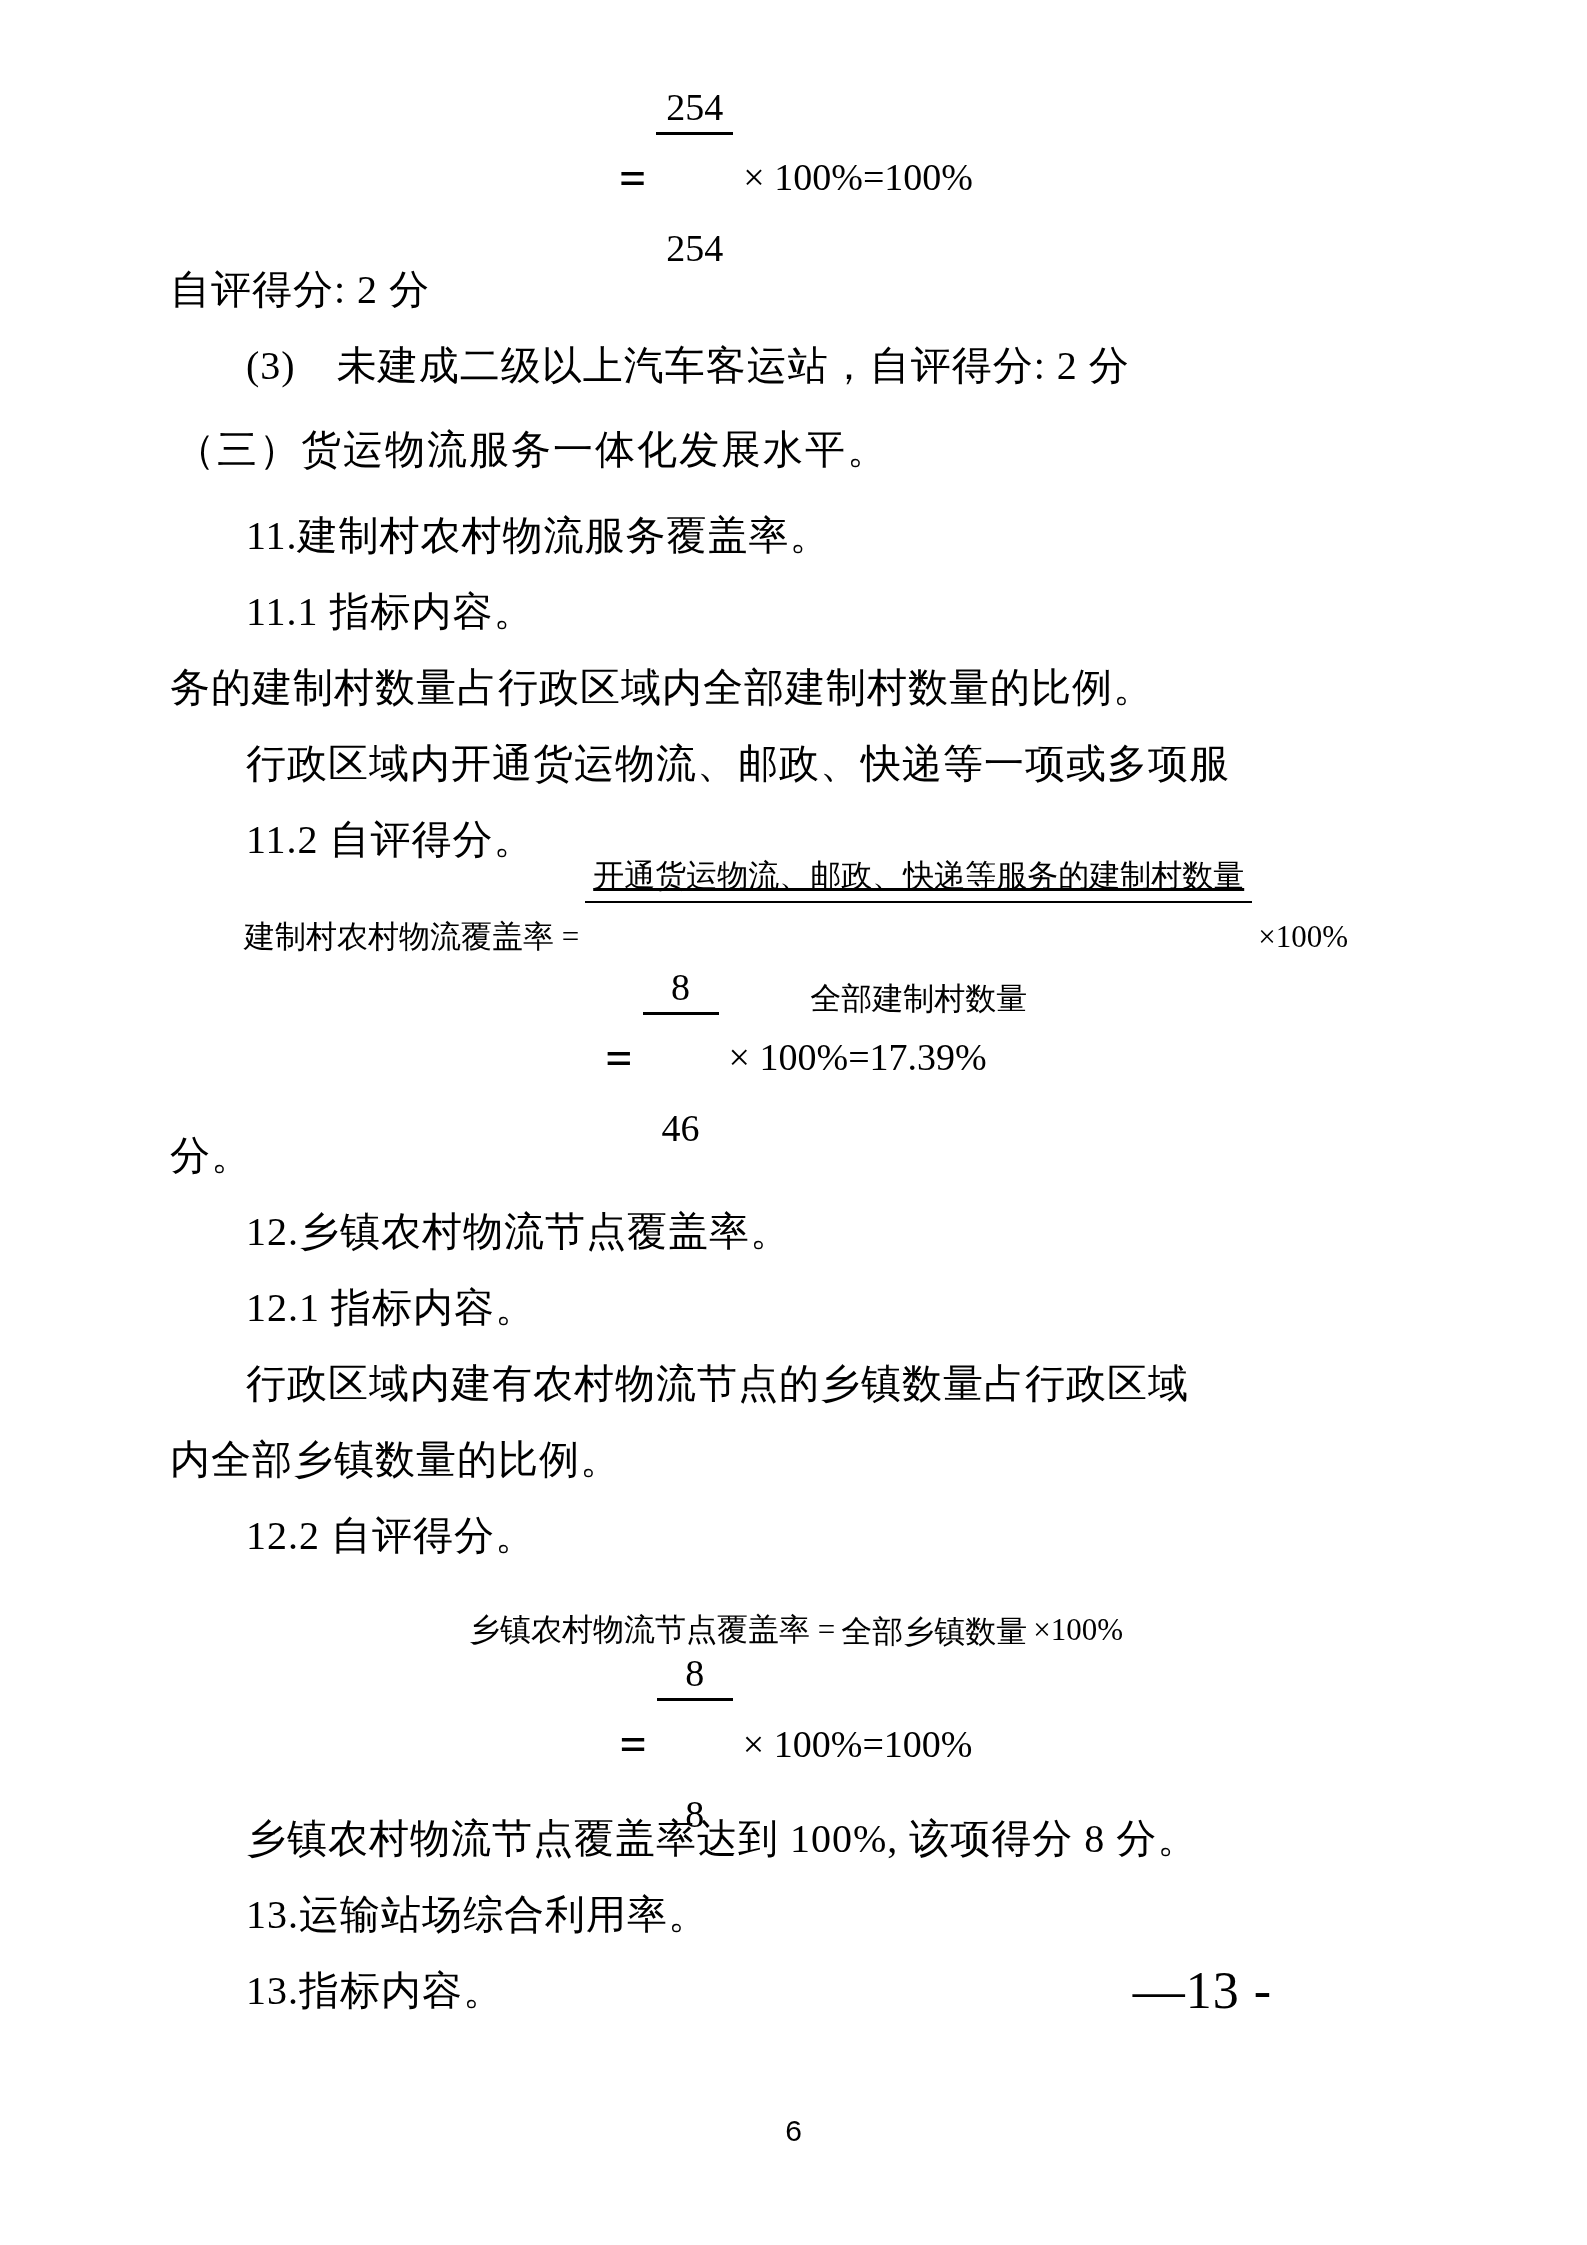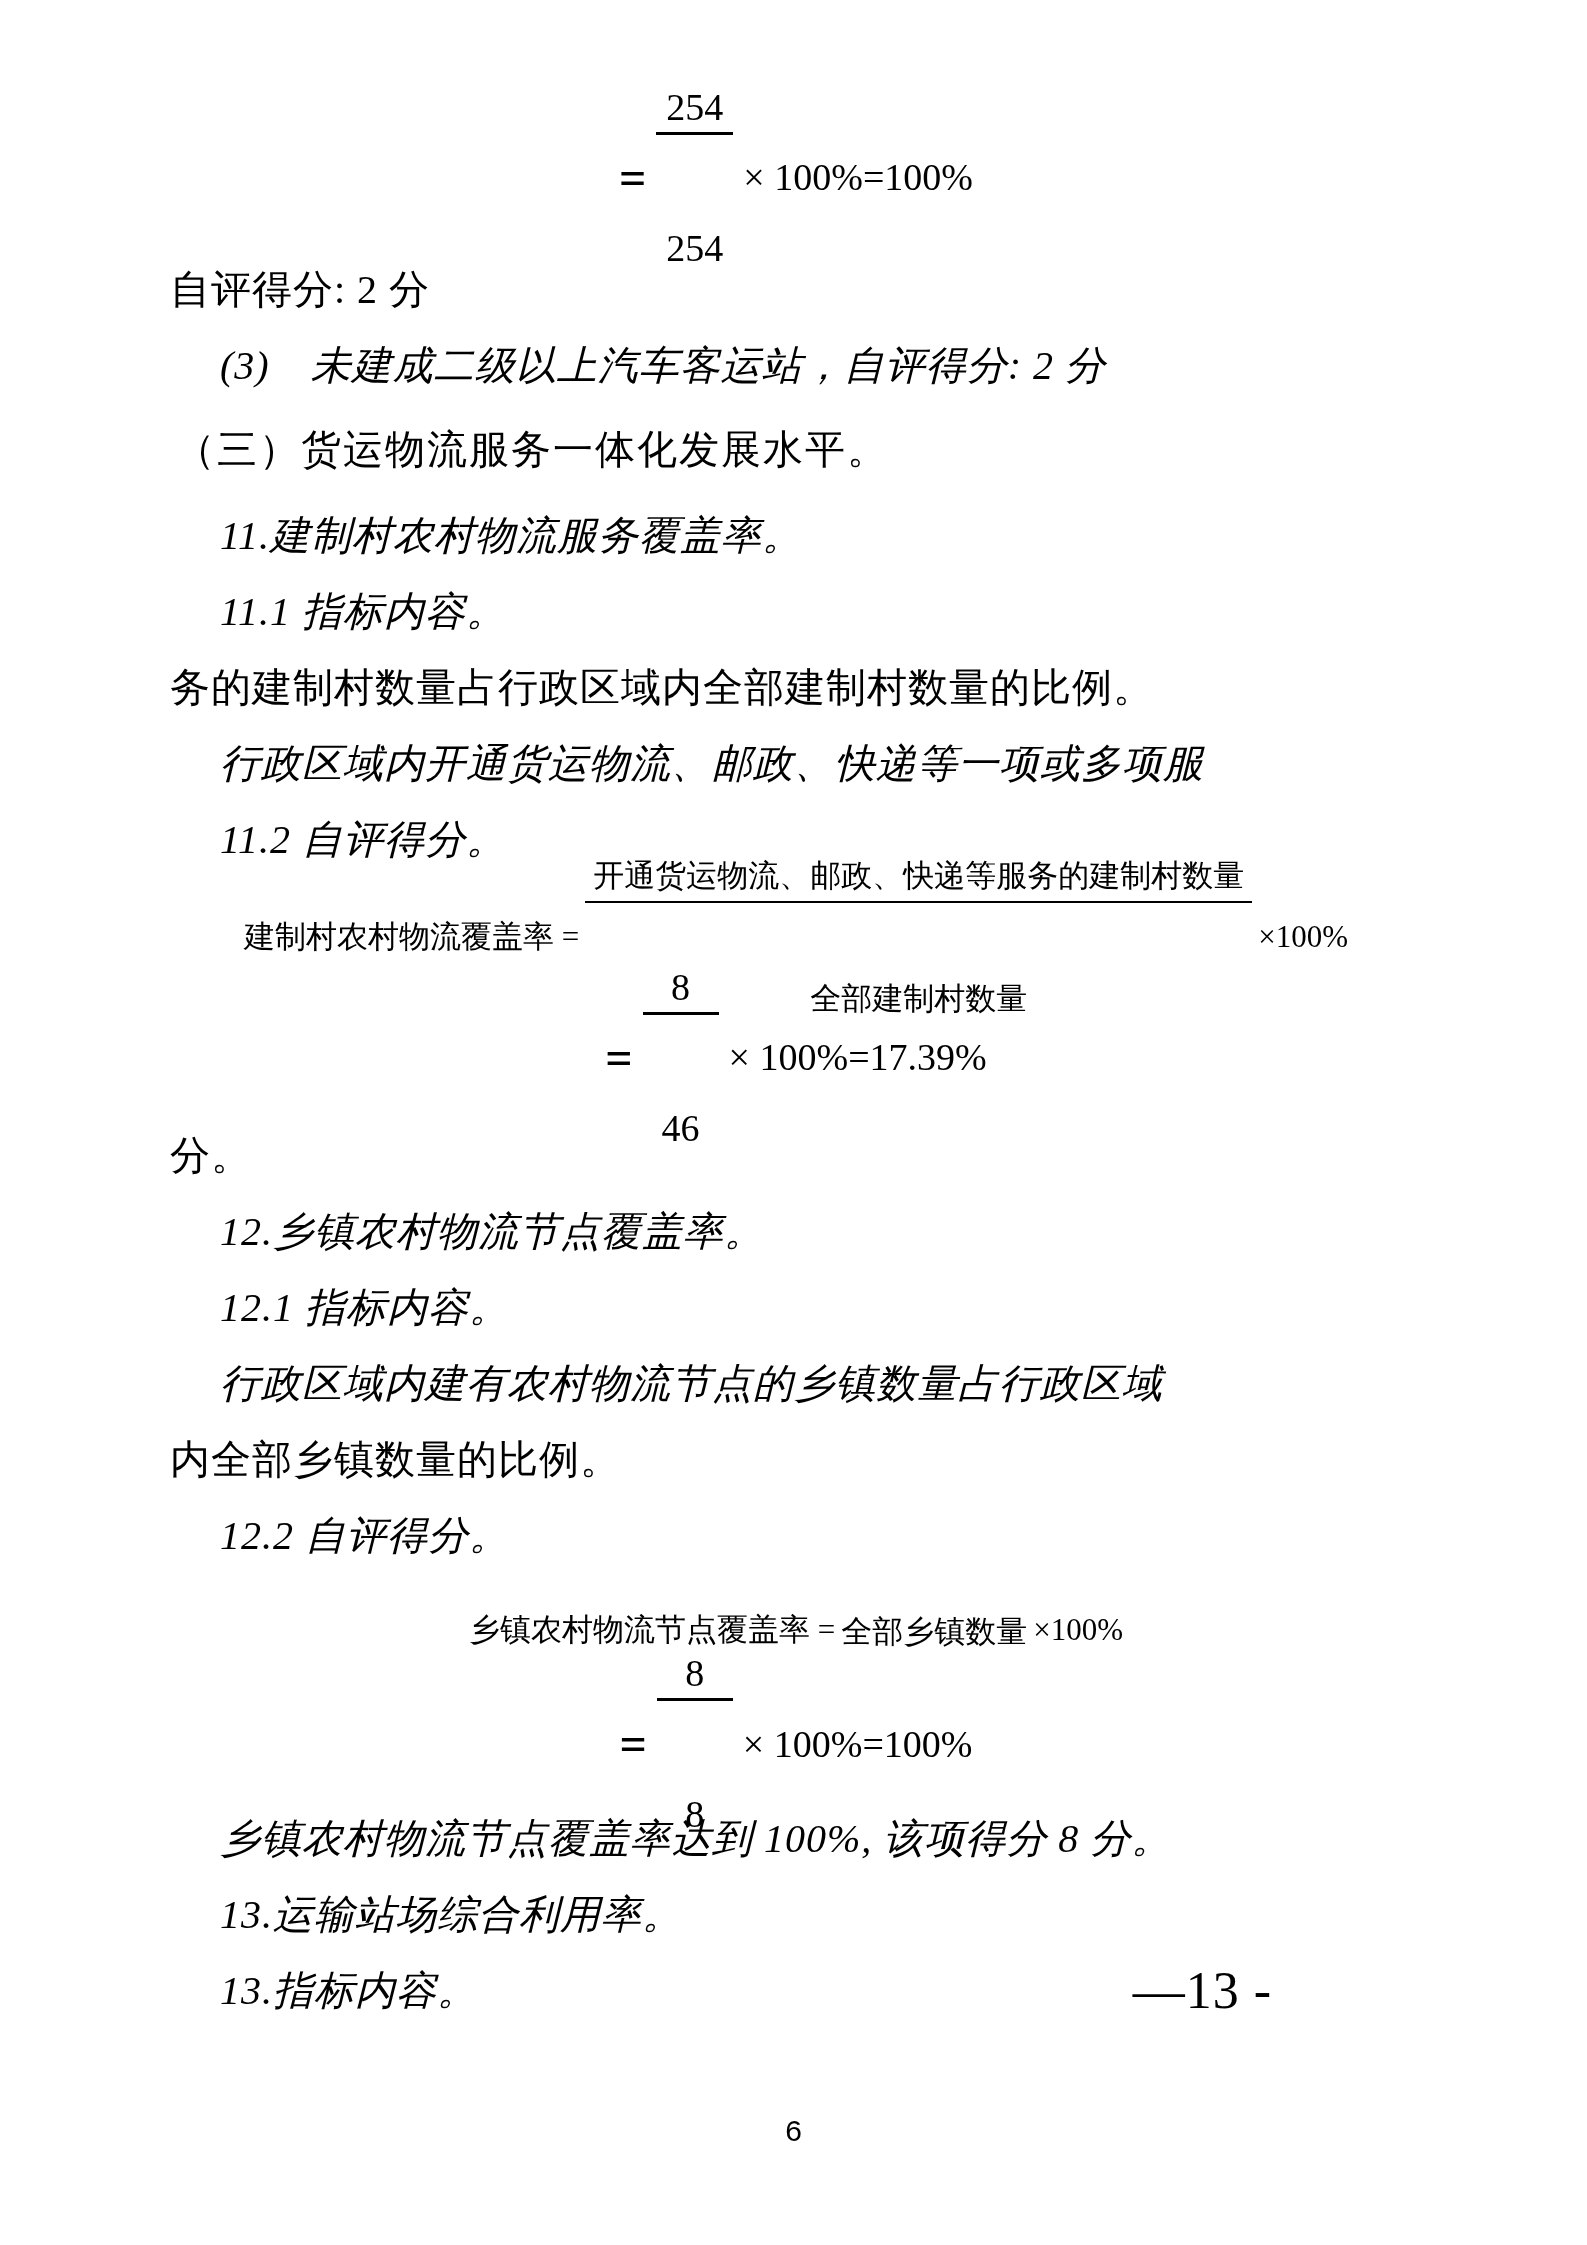--- a/index.html
+++ b/index.html
@@ -12,36 +12,36 @@
     font-family:"Liberation Serif","DejaVu Serif",serif;
     overflow:hidden;
   }
   .content { position:absolute; left:170px; top:0; width:1252px; }
   .bodyline {
     font-size:40px;
     line-height:76px;
     white-space:pre-wrap;
     letter-spacing:1px;
   }
-  .indent { margin-left:50px;font-style:italic; }
+  .indent { margin-left:76px; }
   .heading { font-weight:normal; margin-left:5px; letter-spacing:2px; }
   .formula-row {
     display:flex;
     align-items:center;
     justify-content:center;
     white-space:pre-wrap;
   }
   .calc { font-size:38px; }
   .calc .eq { font-weight:bold; font-size:48px; margin-right:10px; }
   .calc .suffix { margin-left:10px; }
   .frac { display:inline-block; text-align:center; vertical-align:middle; }
   .frac .num { display:block; border-bottom:3px solid #000; padding:0 10px 3px 10px; }
   .frac .den { display:block; padding-top:3px; }
   .textformula { font-size:31px; }
-  .textformula .frac .num { border-bottom:2px solid #000; padding:0 8px 4px 8px; }
+  .textformula .frac .num { border-bottom:2px solid #000; padding:0 8px 4px 8px;text-decoration:underline; }
   .textformula .lhs { margin-right:6px; }
   .textformula .suffix { margin-left:6px;text-align:right; }
   .lastrow { display:flex; justify-content:space-between; align-items:flex-end; }
   .margin-page-number { margin-right:150px; font-size:52px; }
   .footer {
     position:absolute; left:0; top:2114px; width:100%;
     text-align:center;
     font-size:30px;
     font-family:"Liberation Sans","DejaVu Sans",sans-serif;
   }

